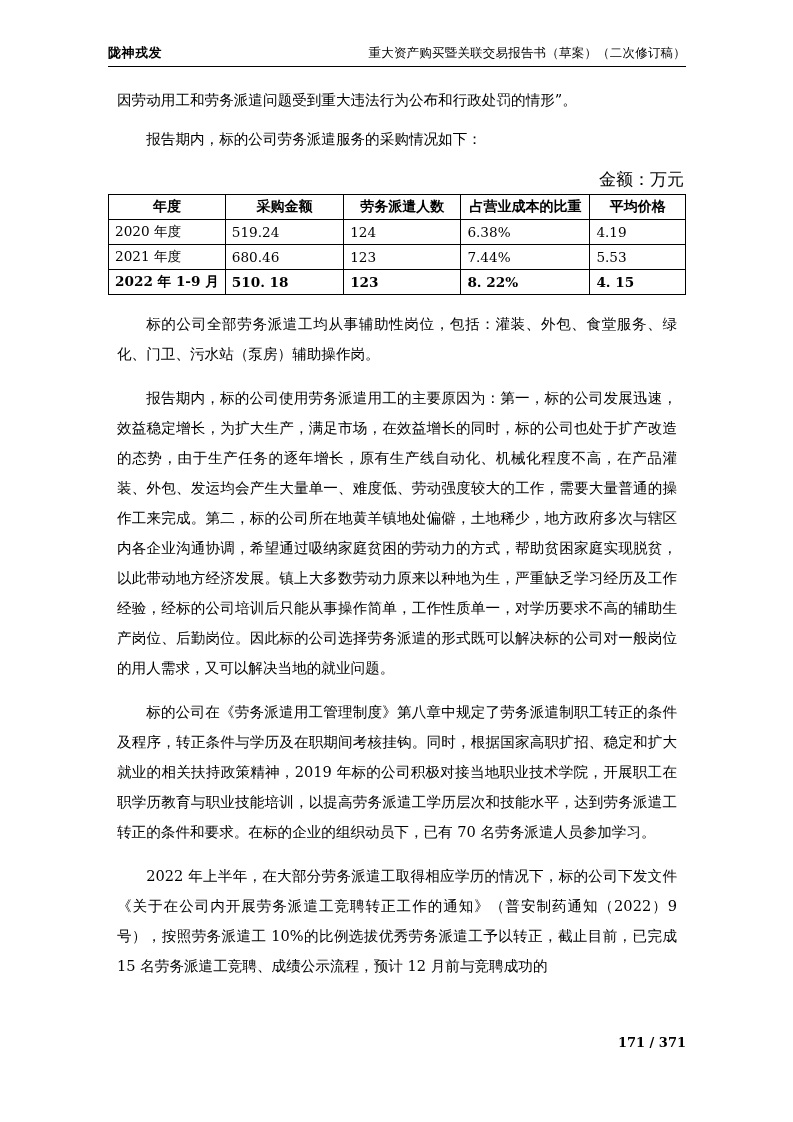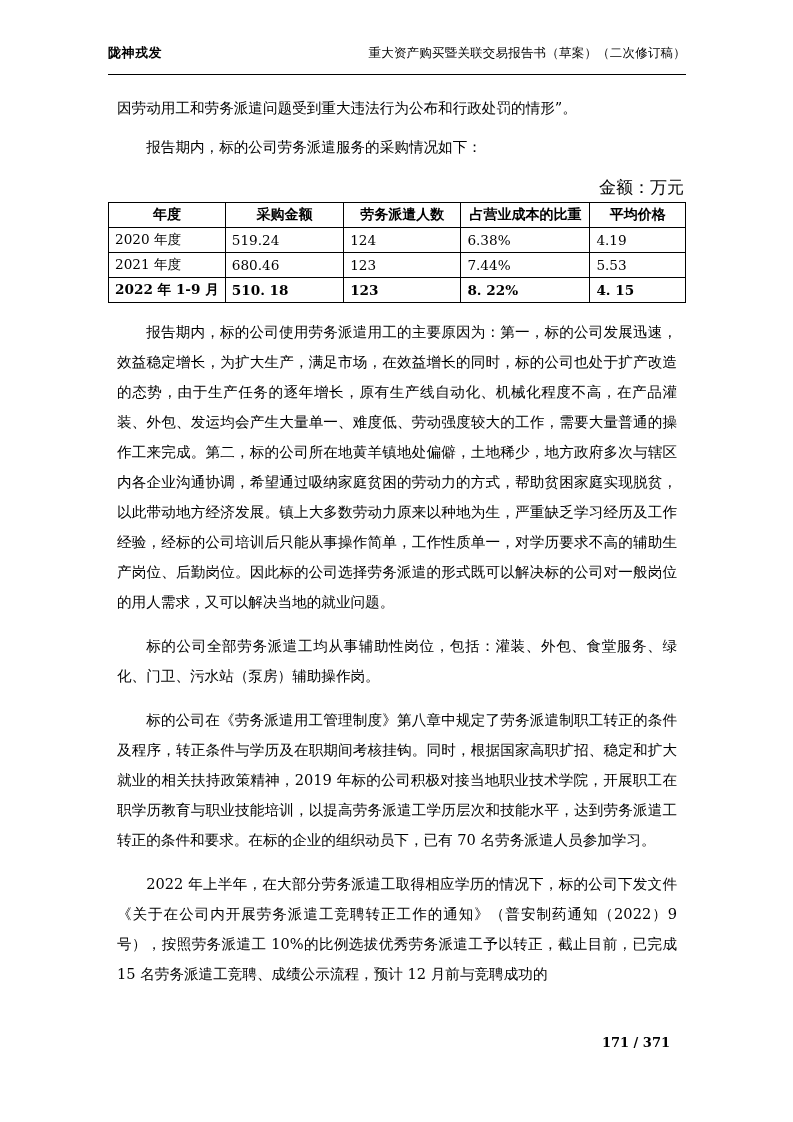--- a/index.html
+++ b/index.html
@@ -22,21 +22,21 @@
     position: absolute;
     left: 108px;
     top: 44px;
     width: 578px;
   }
   .header {
     display: flex;
     justify-content: space-between;
     align-items: flex-end;
     font-size: 12.5px;
-    padding-bottom: 12px;
+    padding-bottom: 4px;
     border-bottom: 1px solid #000;
     font-family: "DejaVu Serif", "Liberation Serif", serif;
     gap: 36px;
   }
   .header-left {
     font-weight: bold;
     letter-spacing: 0.5px;
     font-size: 13px;
   }
   .header-right {
@@ -90,21 +90,21 @@
     font-weight: bold;
   }
   .gap {
     margin-top: 14px;
   }
   .para {
     margin-top: 2px;
   }
   .footer {
     position: absolute;
-    right: 123px;
+    right: 107px;
     bottom: 72px;
     font-size: 13px;
     font-weight: bold;
     font-family: "DejaVu Serif", "Liberation Serif", serif;
   }
   .nowrap { white-space: nowrap; }
 </style>
 </head>
 <body>
 
@@ -150,21 +150,21 @@
         <tr class="bold">
           <td class="c nowrap">2022 年 1-9 月</td>
           <td class="r">510. 18</td>
           <td class="r">123</td>
           <td class="r">8. 22%</td>
           <td class="r">4. 15</td>
         </tr>
       </tbody>
     </table>
 
+    <p class="body-text indent gap">标的公司全部劳务派遣工均从事辅助性岗位，包括：灌装、外包、食堂服务、绿化、门卫、污水站（泵房）辅助操作岗。</p>
     <p class="body-text indent gap">报告期内，标的公司使用劳务派遣用工的主要原因为：第一，标的公司发展迅速，效益稳定增长，为扩大生产，满足市场，在效益增长的同时，标的公司也处于扩产改造的态势，由于生产任务的逐年增长，原有生产线自动化、机械化程度不高，在产品灌装、外包、发运均会产生大量单一、难度低、劳动强度较大的工作，需要大量普通的操作工来完成。第二，标的公司所在地黄羊镇地处偏僻，土地稀少，地方政府多次与辖区内各企业沟通协调，希望通过吸纳家庭贫困的劳动力的方式，帮助贫困家庭实现脱贫，以此带动地方经济发展。镇上大多数劳动力原来以种地为生，严重缺乏学习经历及工作经验，经标的公司培训后只能从事操作简单，工作性质单一，对学历要求不高的辅助生产岗位、后勤岗位。因此标的公司选择劳务派遣的形式既可以解决标的公司对一般岗位的用人需求，又可以解决当地的就业问题。</p>
-    <p class="body-text indent gap">标的公司全部劳务派遣工均从事辅助性岗位，包括：灌装、外包、食堂服务、绿化、门卫、污水站（泵房）辅助操作岗。</p>
     <p class="body-text indent gap">标的公司在《劳务派遣用工管理制度》第八章中规定了劳务派遣制职工转正的条件及程序，转正条件与学历及在职期间考核挂钩。同时，根据国家高职扩招、稳定和扩大就业的相关扶持政策精神，2019 年标的公司积极对接当地职业技术学院，开展职工在职学历教育与职业技能培训，以提高劳务派遣工学历层次和技能水平，达到劳务派遣工转正的条件和要求。在标的企业的组织动员下，已有 70 名劳务派遣人员参加学习。</p>
     <p class="body-text indent gap">2022 年上半年，在大部分劳务派遣工取得相应学历的情况下，标的公司下发文件《关于在公司内开展劳务派遣工竞聘转正工作的通知》（普安制药通知（2022）9 号），按照劳务派遣工 10%的比例选拔优秀劳务派遣工予以转正，截止目前，已完成 15 名劳务派遣工竞聘、成绩公示流程，预计 12 月前与竞聘成功的</p>
 
   </div>
 
   <div class="footer">171 / 371</div>
 </div>
 
 </body></html>

